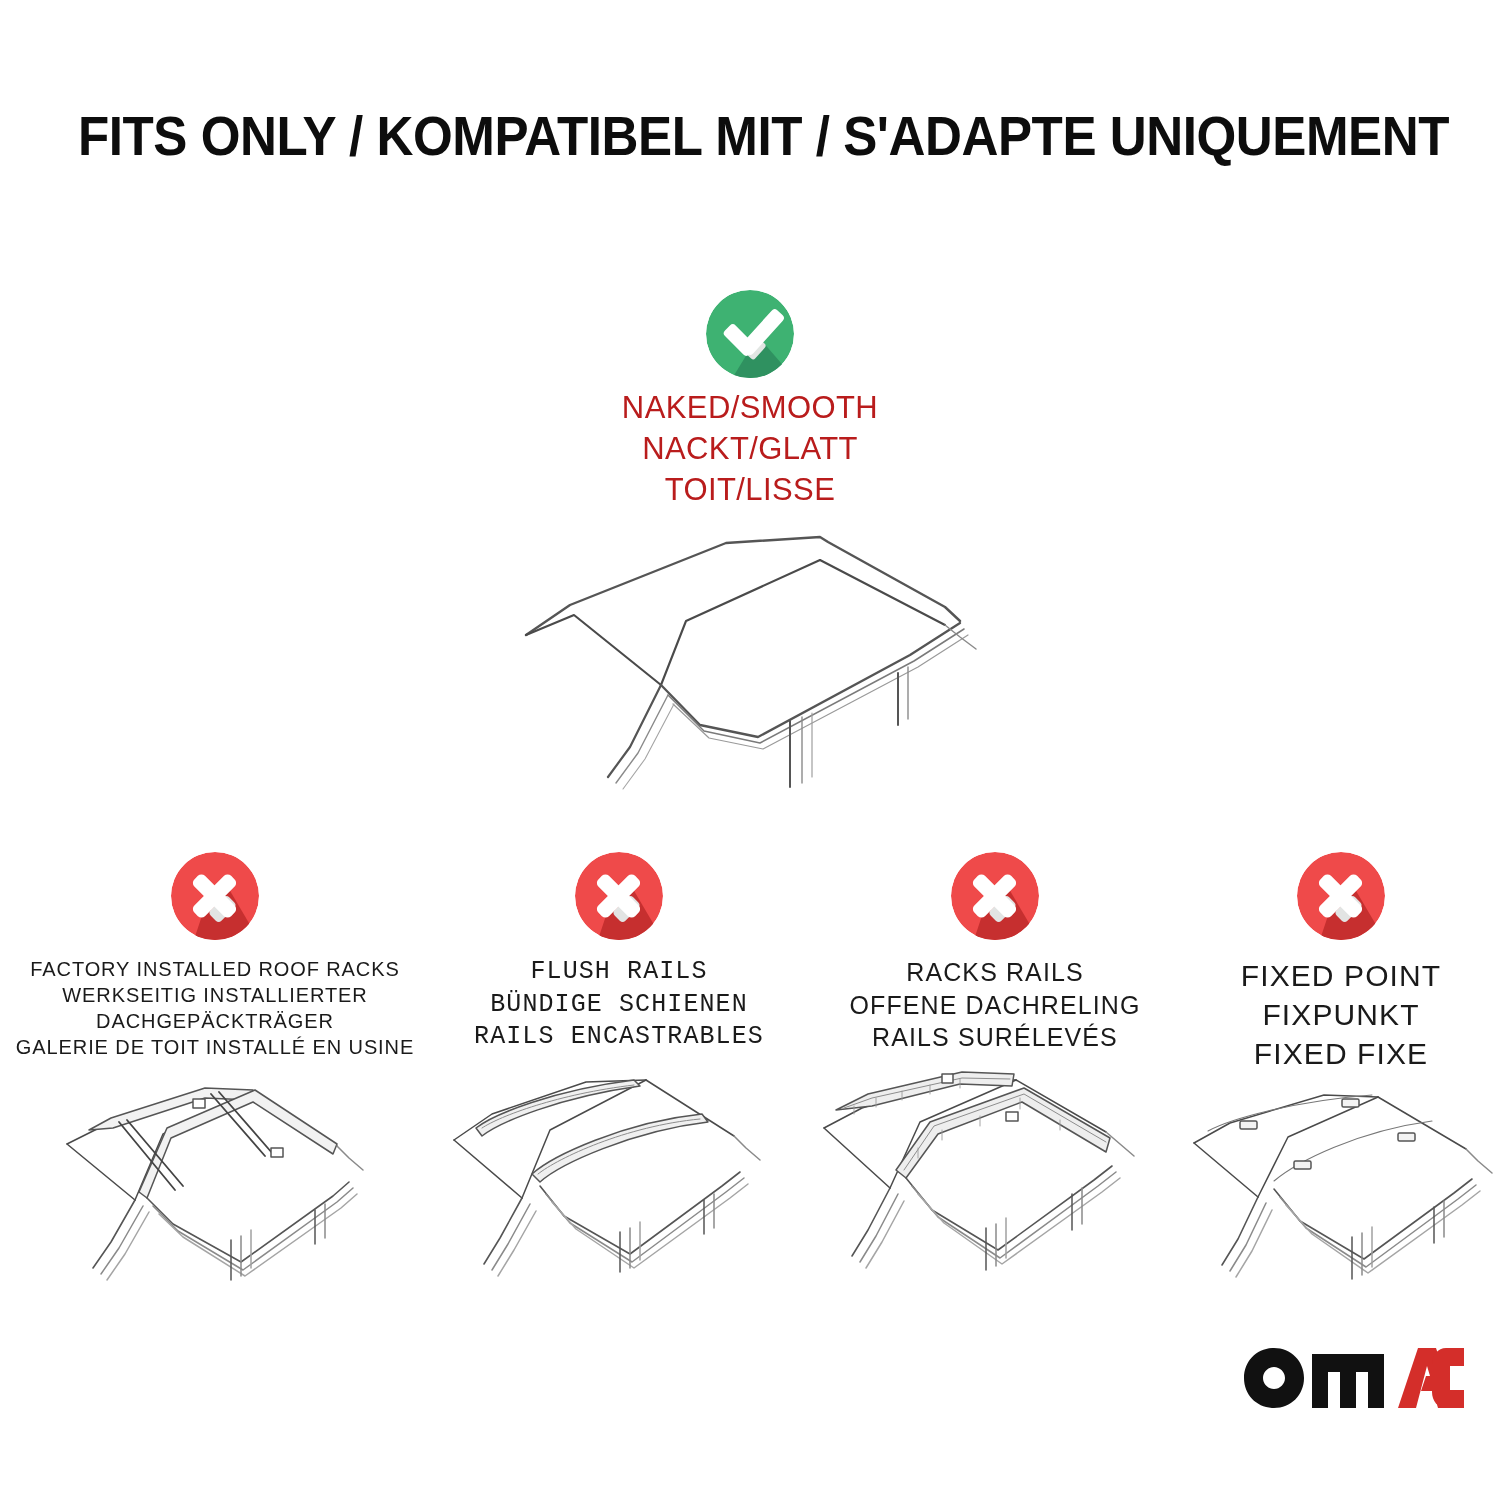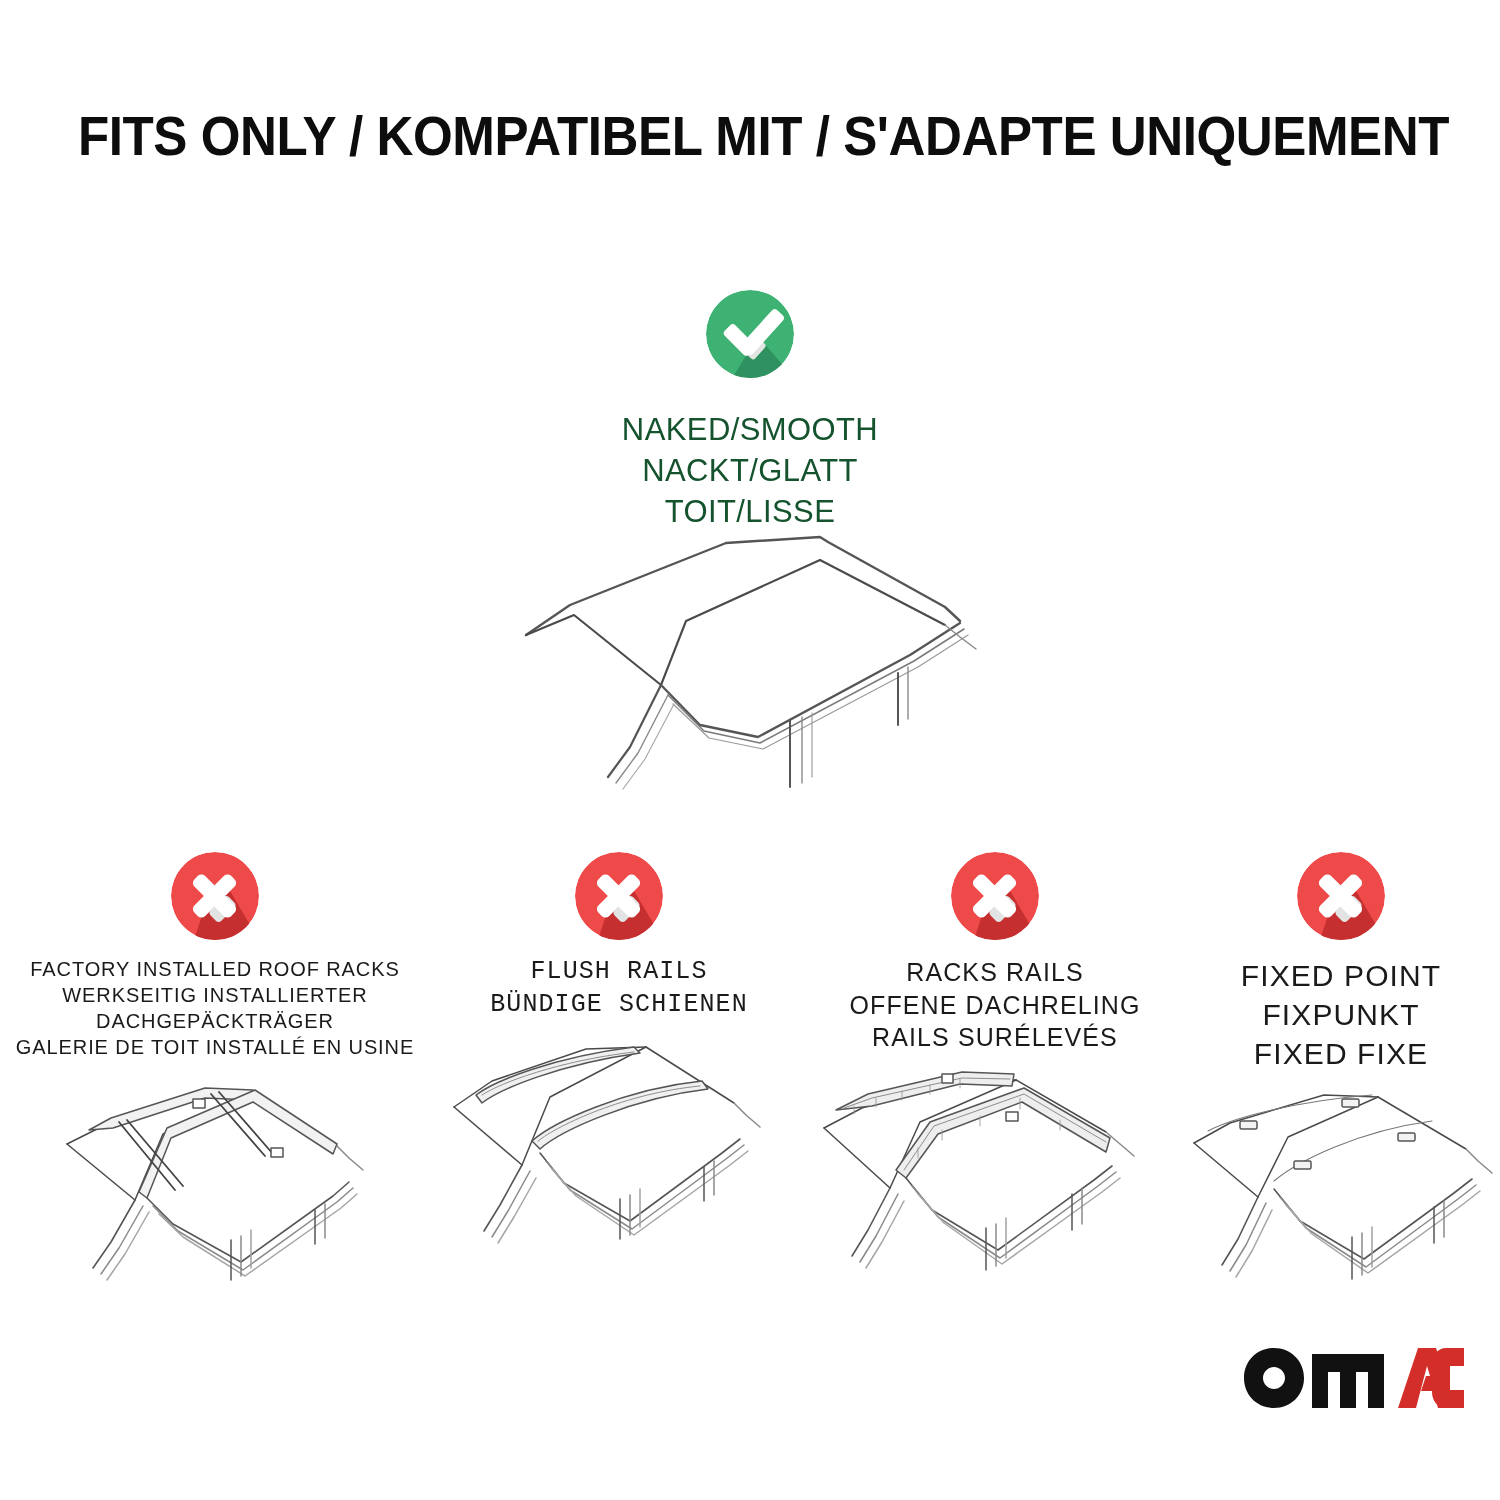--- a/index.html
+++ b/index.html
@@ -120,24 +120,24 @@
   .x-shade {
     position: absolute;
     width: 15px; height: 26px;
     left: 44px; top: 44px;
     background: #e2e4e3;
     border-radius: 4px;
     transform: rotate(45deg);
   }
 
   .hero-caption {
-    margin-top: 32px;
+    margin-top: 10px;
     font-size: 31px;
     font-weight: 300;
-    color: #14532d;
+    color: #b91c1c;
     line-height: 1.32;
     letter-spacing: 0.4px;
   }
   .hero-art {
     position: absolute;
     left: 0;
     top: 525px;
     width: 1500px;
     text-align: center;
   }
@@ -303,20 +303,21 @@
         <div class="shadow"></div>
         <div class="mark">
           <div class="x-shade"></div>
           <div class="x-a"></div>
           <div class="x-b"></div>
         </div>
       </div>
       <div class="col-caption">
         <div>FLUSH RAILS</div>
         <div>BÜNDIGE SCHIENEN</div>
+        <div>RAILS ENCASTRABLES</div>
       </div>
       <div class="col-art">
         <svg width="370" height="225" viewBox="0 0 370 225" fill="none" stroke="#4a4a4a" stroke-width="1.5" stroke-linecap="round" stroke-linejoin="round">
           <path d="M20 74 L58 48 L152 16 L212 14"></path>
           <path d="M20 74 L88 132"></path>
           <path d="M88 132 L116 64 L212 14"></path>
           <path d="M212 14 L300 70"></path>
 
           <path d="M42 62 C60 48 120 24 200 14 L206 20 C126 31 66 56 48 70 Z" fill="#f0f0f0" stroke="#555"></path>
           <path d="M48 62 C66 50 124 28 200 19" stroke="#8d8d8d" stroke-width="1"></path>

